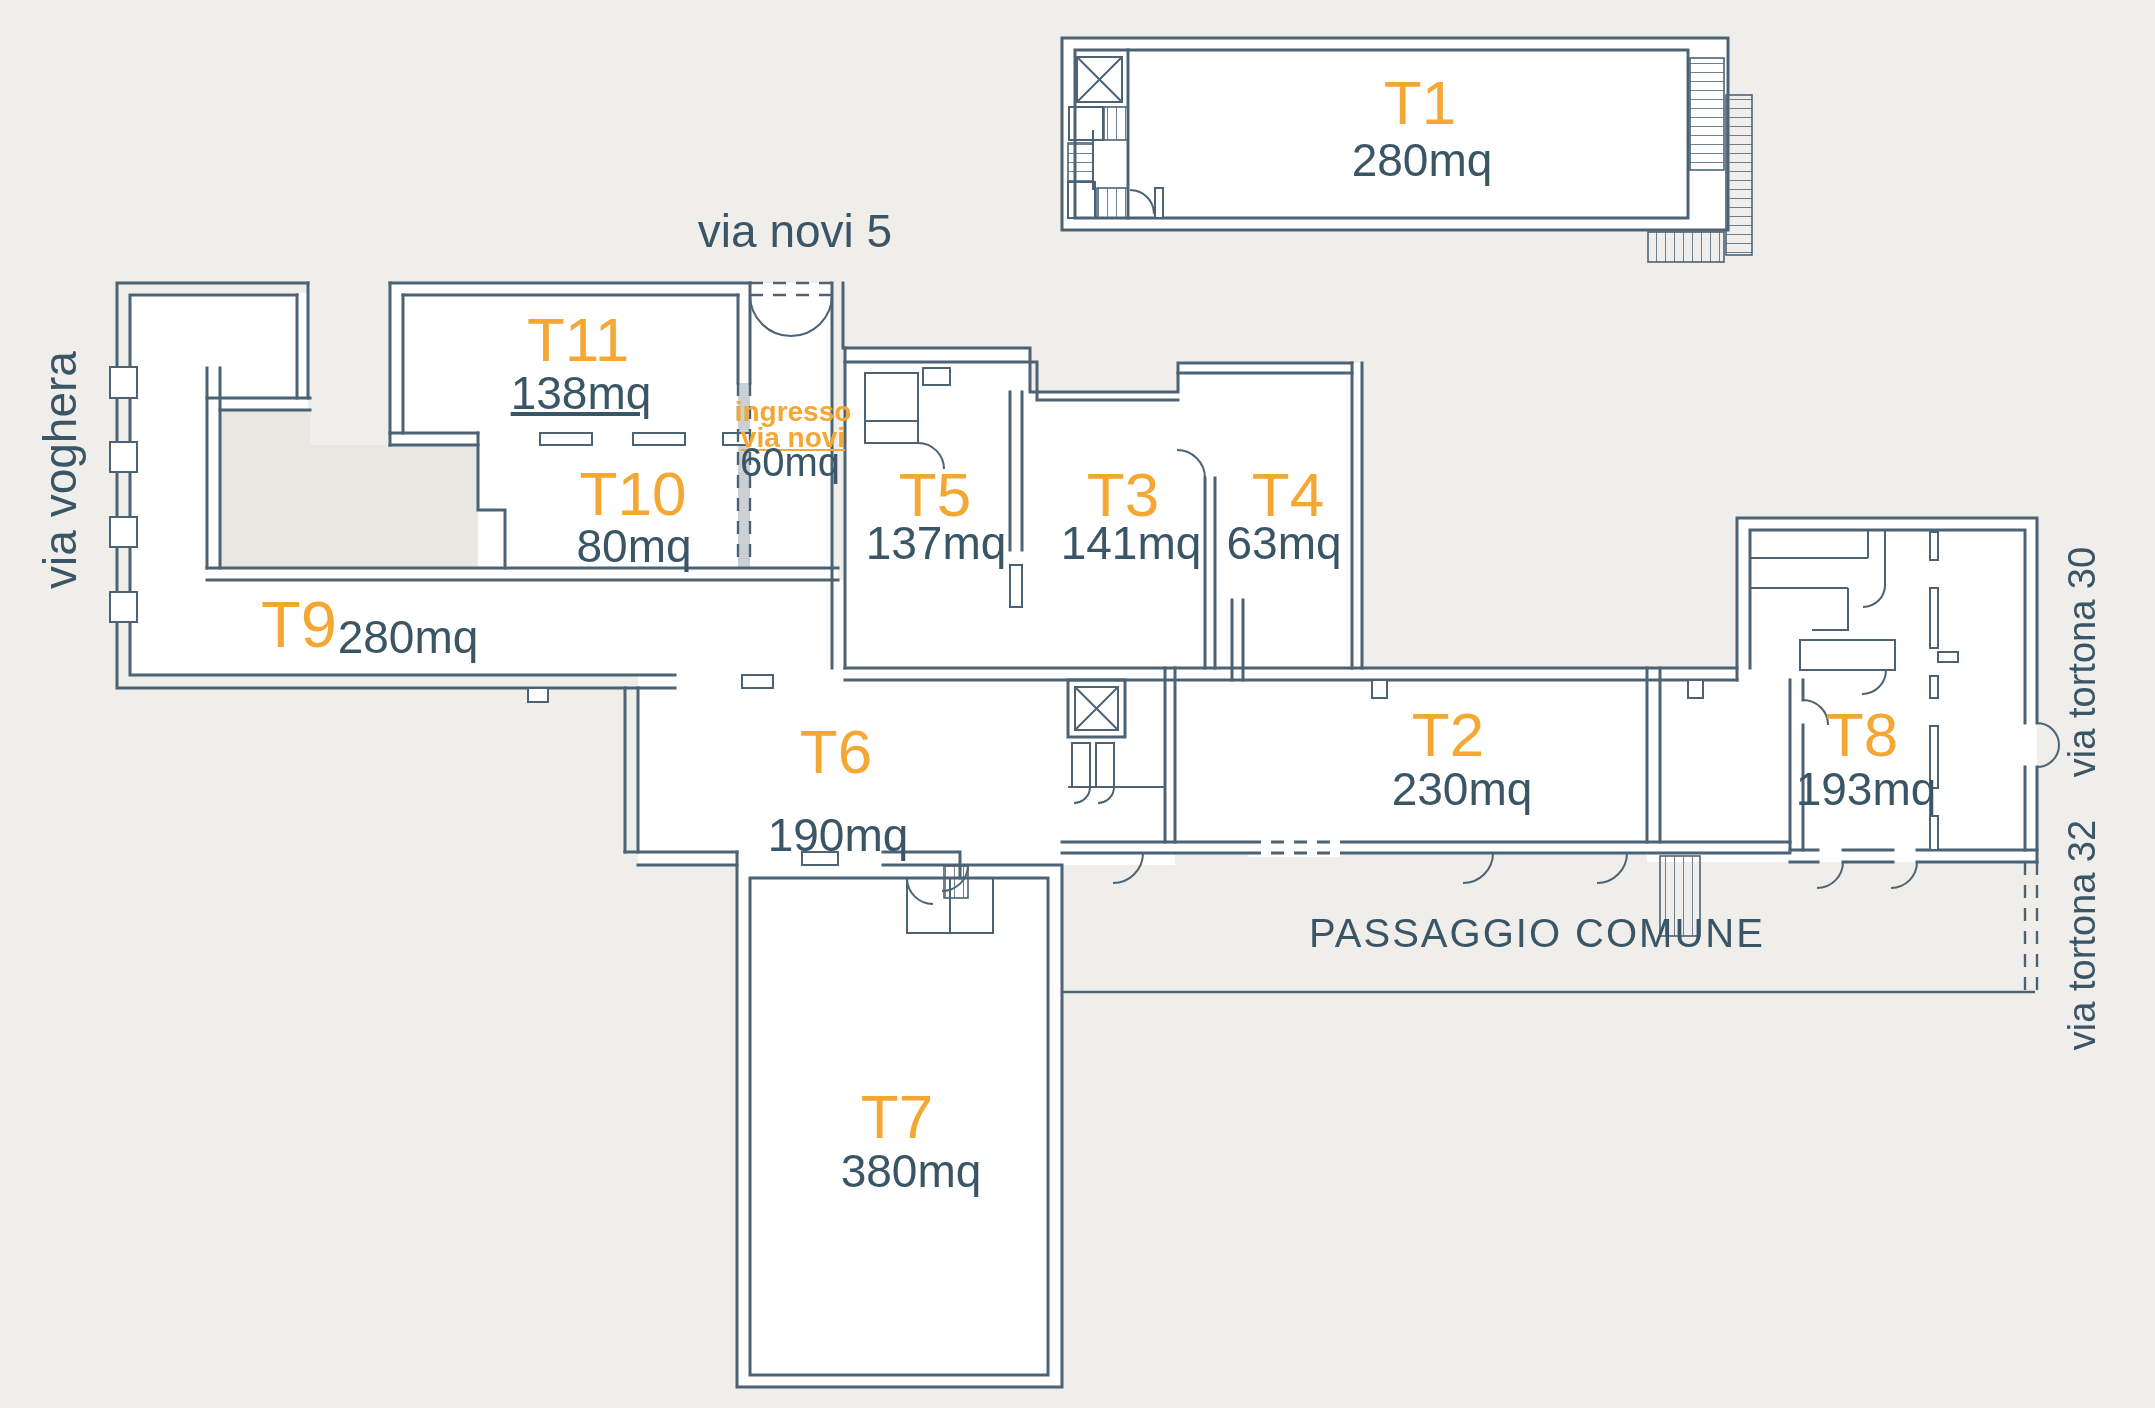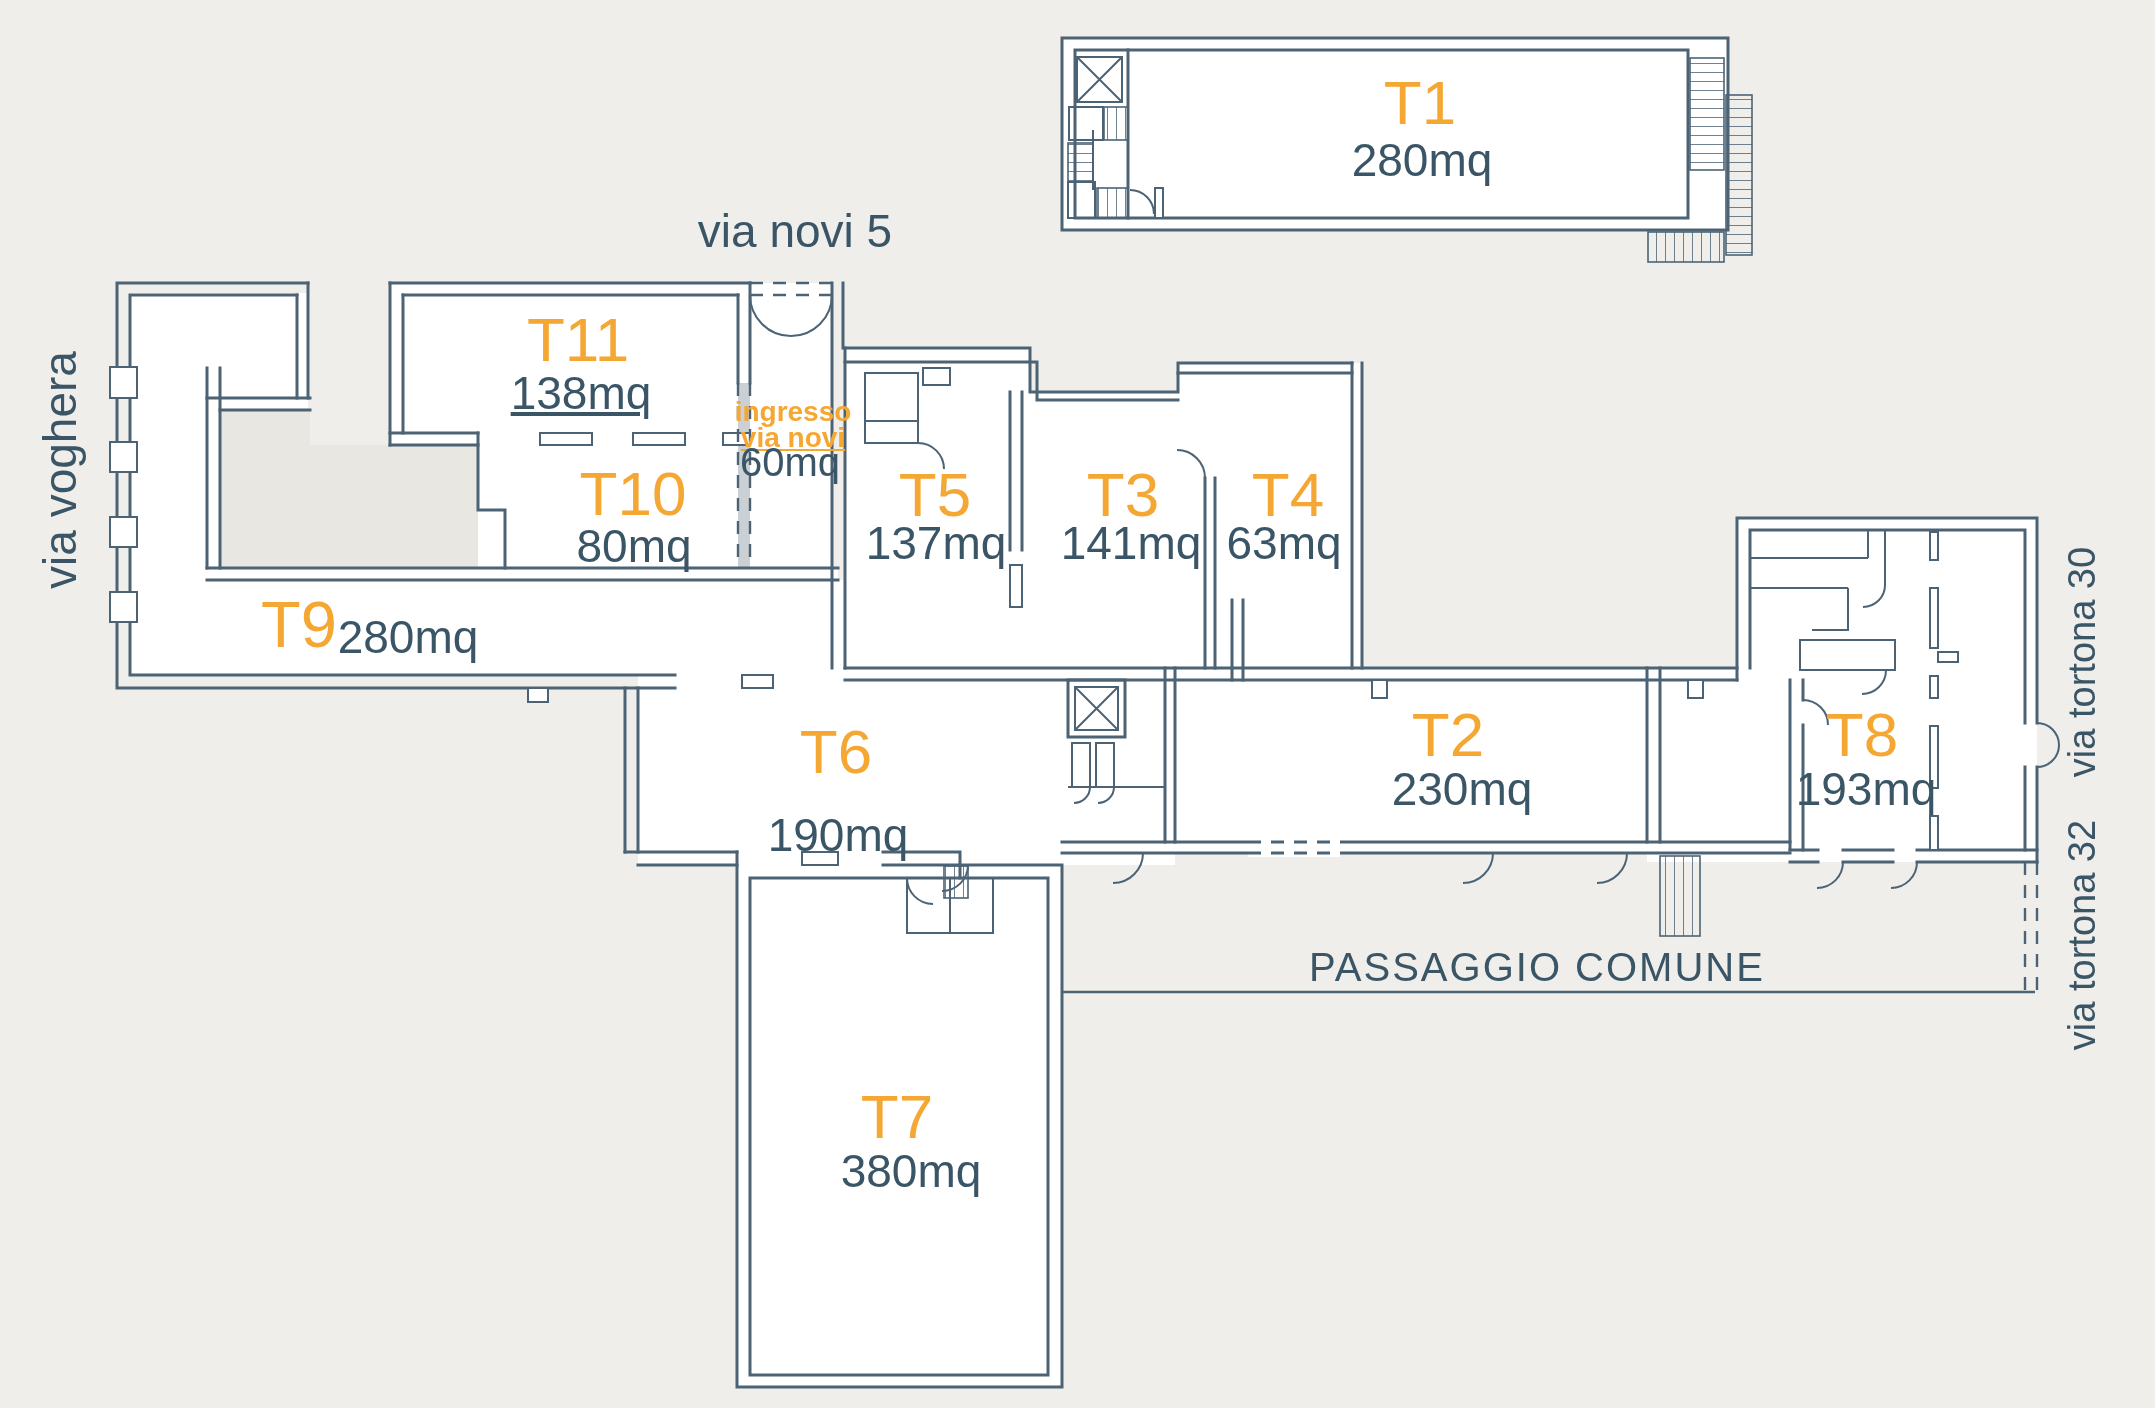--- a/index.html
+++ b/index.html
@@ -205,21 +205,21 @@
 
   <path d="M750,295 A41,41 0 0 0 791,336 M832,295 A41,41 0 0 1 791,336" stroke="#4c6375" stroke-width="2" fill="none"></path>
 
   <path d="M1062,992 H2035" stroke="#4c6375" stroke-width="2.5" fill="none"></path>
 </svg>
 
   <div class="lbl street" style="left:795px;top:231px;">via novi 5</div>
   <div class="lbl street rot" style="left:60px;top:470px;">via voghera</div>
   <div class="lbl street small rot" style="left:2082px;top:662px;">via tortona 30</div>
   <div class="lbl street small rot" style="left:2082px;top:935px;">via tortona 32</div>
-  <div class="lbl passage" style="left:1537px;top:967px;text-align:right;">PASSAGGIO COMUNE</div>
+  <div class="lbl passage" style="left:1537px;top:933px;text-align:right;">PASSAGGIO COMUNE</div>
 
   <div class="lbl ing-line" style="left:793px;top:412px;">ingresso</div>
   <div class="lbl ing-line" style="left:793px;top:438px;text-decoration:underline;">via novi</div>
   <div class="lbl ing-area" style="left:790px;top:462px;">60mq</div>
 
   <div class="lbl unit-id" style="left:1420px;top:103px;">T1</div>
   <div class="lbl unit-area" style="left:1422px;top:160px;">280mq</div>
 
   <div class="lbl unit-id" style="left:1448px;top:735px;">T2</div>
   <div class="lbl unit-area" style="left:1462px;top:789px;">230mq</div>

